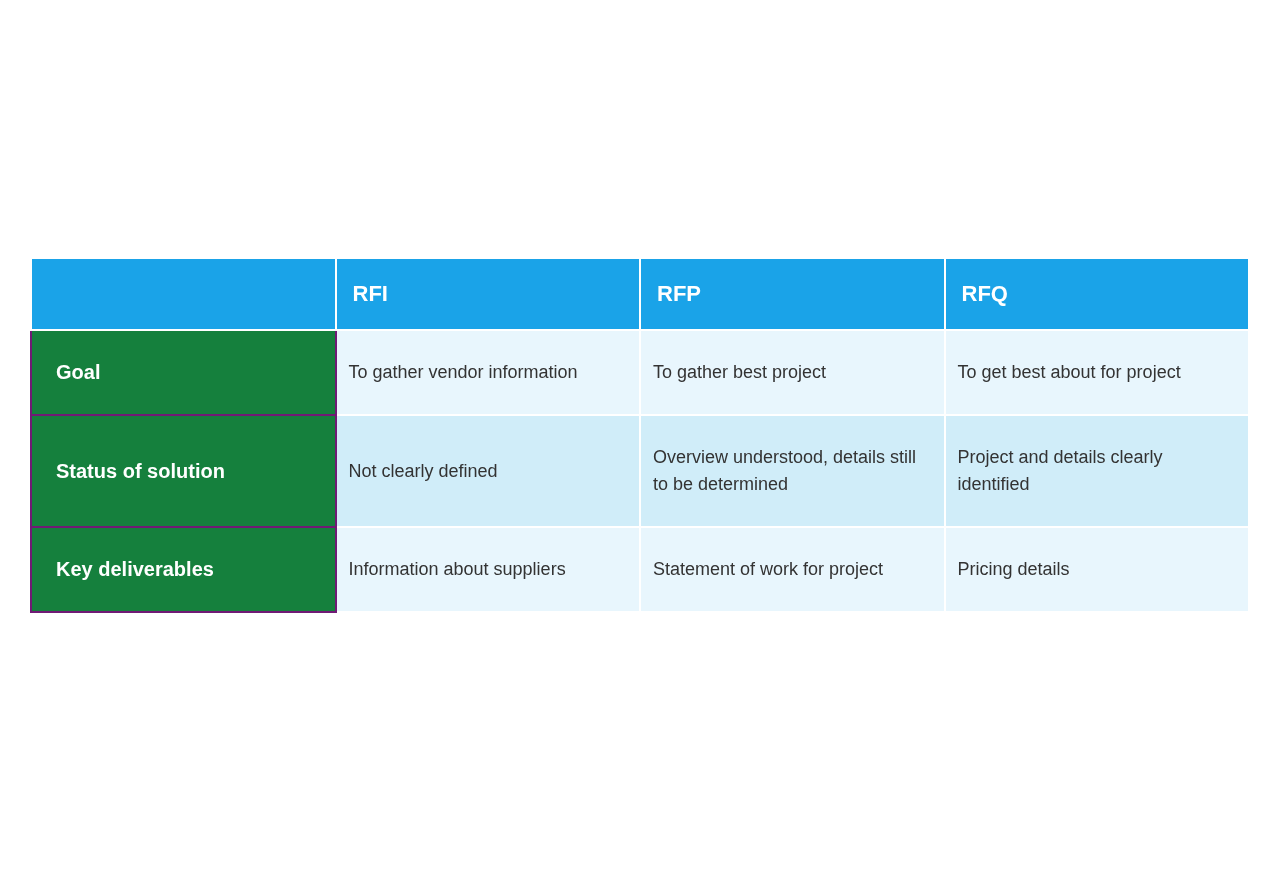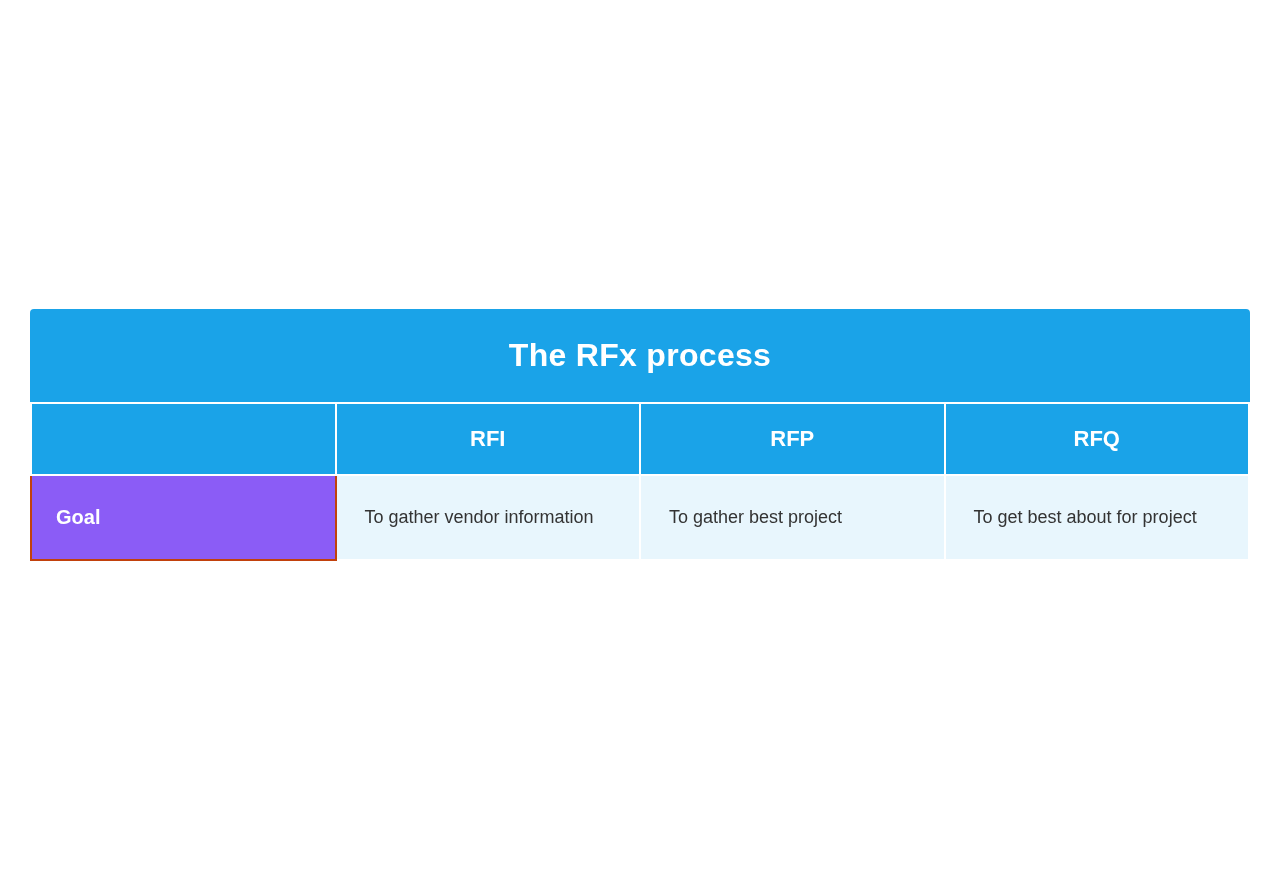--- a/index.html
+++ b/index.html
@@ -42,43 +42,42 @@
       border-collapse: collapse;
       table-layout: fixed;
     }
 
     
     .header-row td {
       background: #1aa3e8;
       color: #ffffff;
       font-weight: 700;
       font-size: 22px;
-      text-align: center;
       padding: 22px 16px;
       border: 2px solid #ffffff;
     }
 
     .header-row td:first-child {
       background: #1aa3e8;
     }
 
     
     .row-label {
-      background: #8b5cf6;
+      background: #15803d;
       color: #ffffff;
       font-weight: 700;
       font-size: 20px;
       padding: 28px 24px;
-      border: 2px solid #c2410c;
+      border: 2px solid #701a75;
       vertical-align: middle;
     }
 
     
     .data-cell {
-      padding: 28px 28px;
+      padding: 28px 12px;
       font-size: 18px;
       color: #333333;
       border: 2px solid #ffffff;
       vertical-align: middle;
       line-height: 1.5;
     }
 
     
     .row-light .data-cell {
       background: #e8f6fd;
@@ -93,34 +92,43 @@
       width: 25%;
     }
     .col-rfi, .col-rfp, .col-rfq {
       width: 25%;
     }
   </style>
 </head>
 <body>
 
 <div class="container">
-  <div class="title-row">
-    <span class="title-text">The RFx process</span>
-  </div>
   <table>
     <thead>
       <tr class="header-row">
         <td class="col-label"></td>
         <td class="col-rfi">RFI</td>
         <td class="col-rfp">RFP</td>
         <td class="col-rfq">RFQ</td>
       </tr>
     </thead>
     <tbody id="table-body">
     <tr class="row-light">
           <td class="row-label">Goal</td>
           <td class="data-cell">To gather vendor information</td>
           <td class="data-cell">To gather best project</td>
           <td class="data-cell">To get best about for project</td>
         </tr>
+        <tr class="row-lighter">
+          <td class="row-label">Status of solution</td>
+          <td class="data-cell">Not clearly defined</td>
+          <td class="data-cell">Overview understood, details still to be determined</td>
+          <td class="data-cell">Project and details clearly identified</td>
+        </tr>
+        <tr class="row-light">
+          <td class="row-label">Key deliverables</td>
+          <td class="data-cell">Information about suppliers</td>
+          <td class="data-cell">Statement of work for project</td>
+          <td class="data-cell">Pricing details</td>
+        </tr>
       </tbody>
   </table>
 </div>
 
 </body></html>

